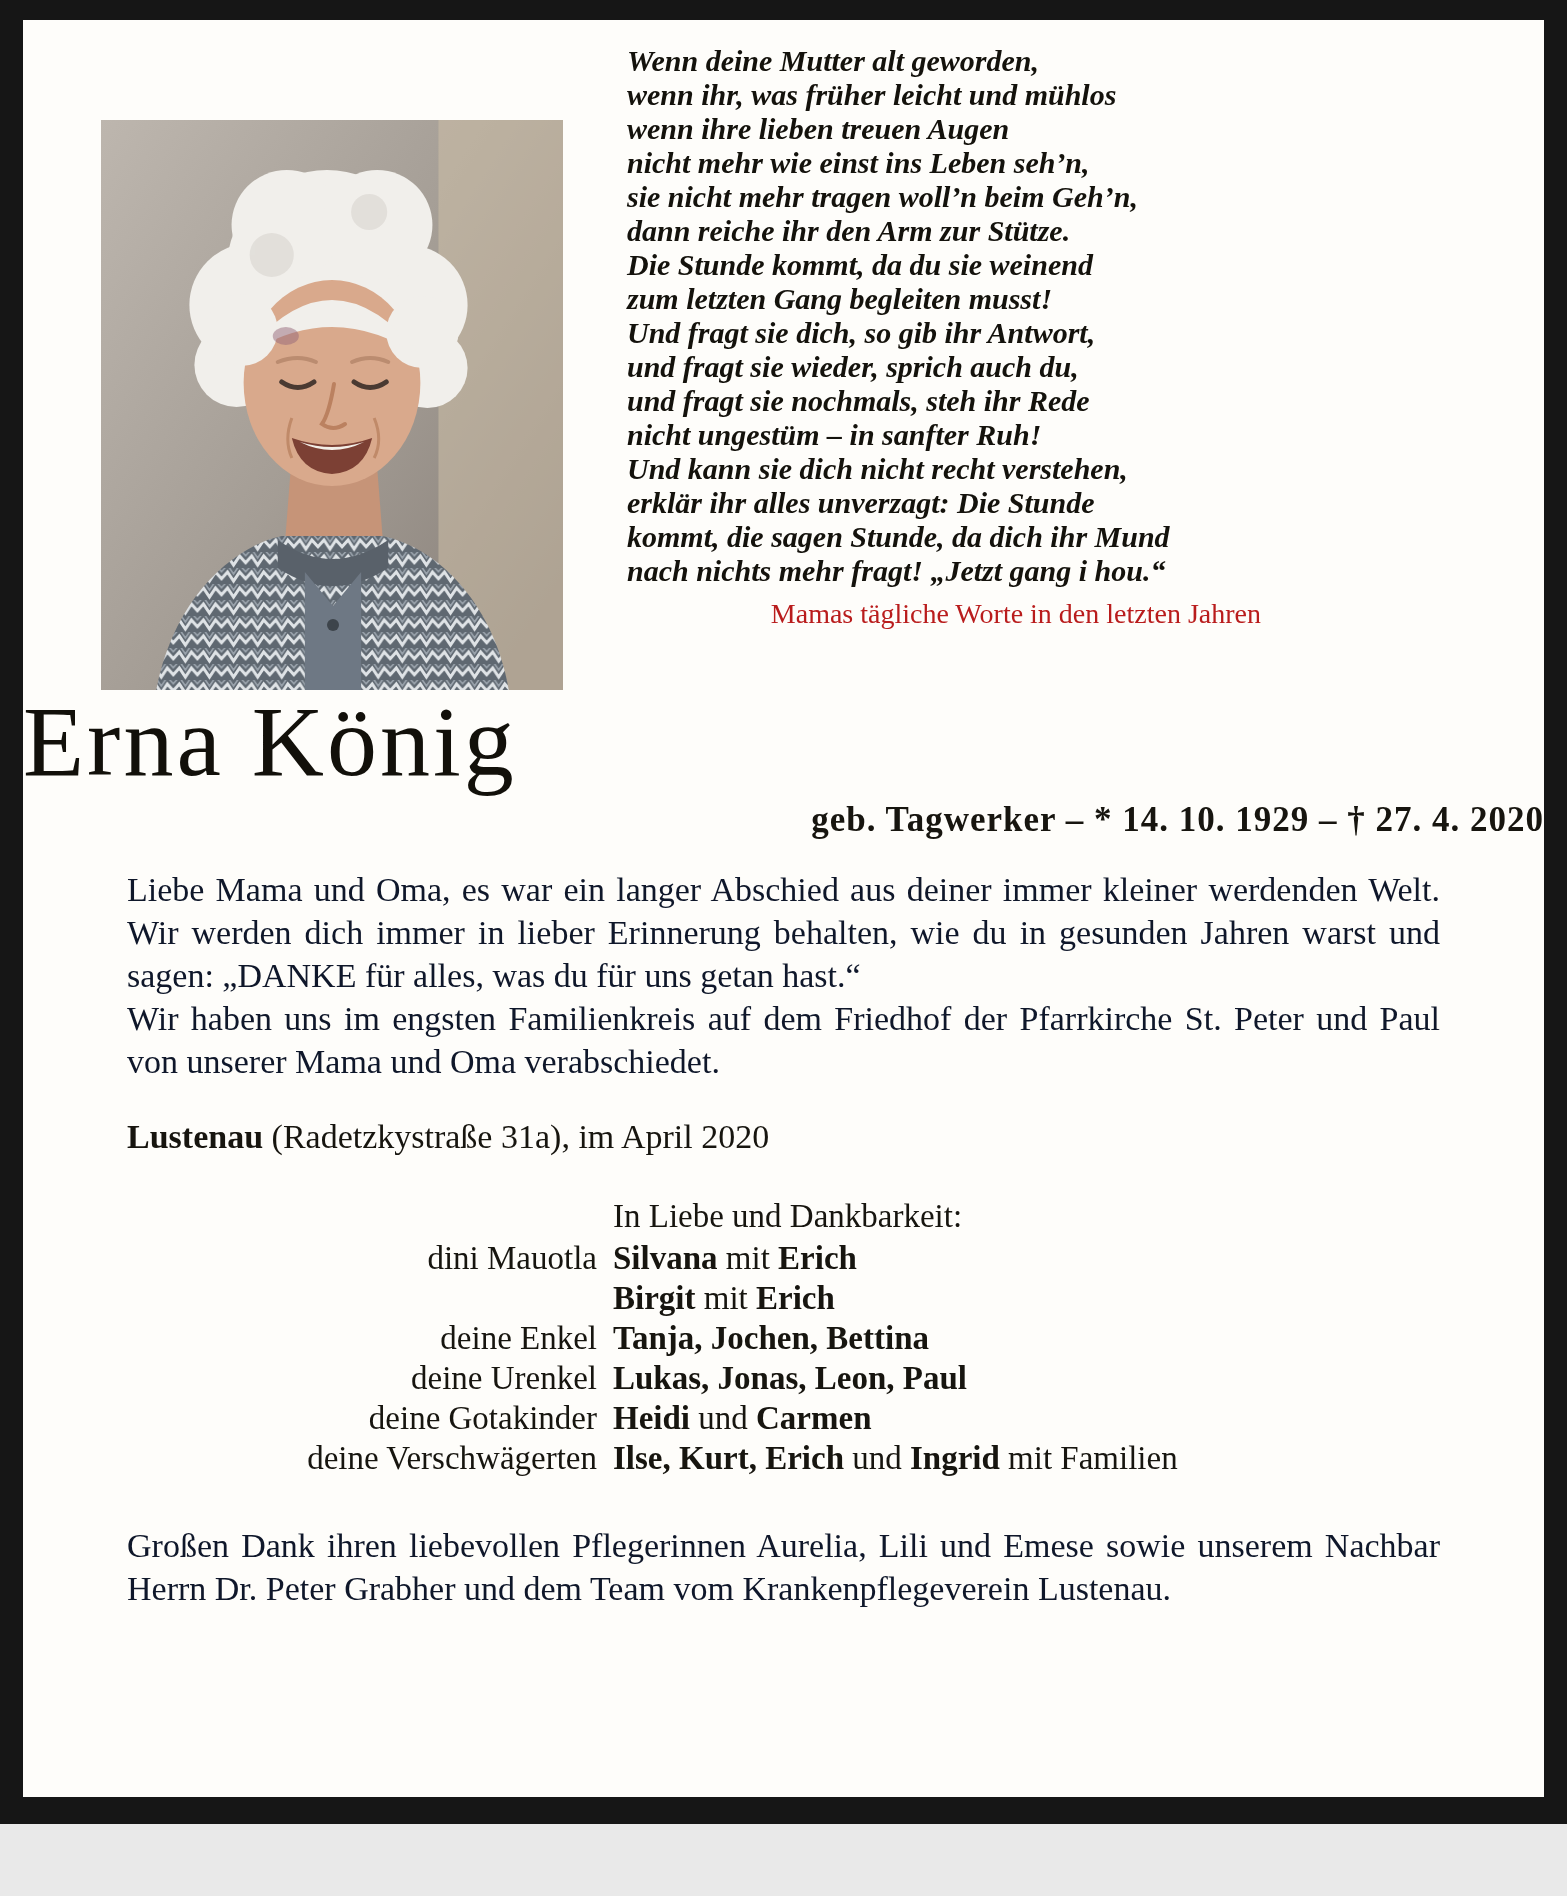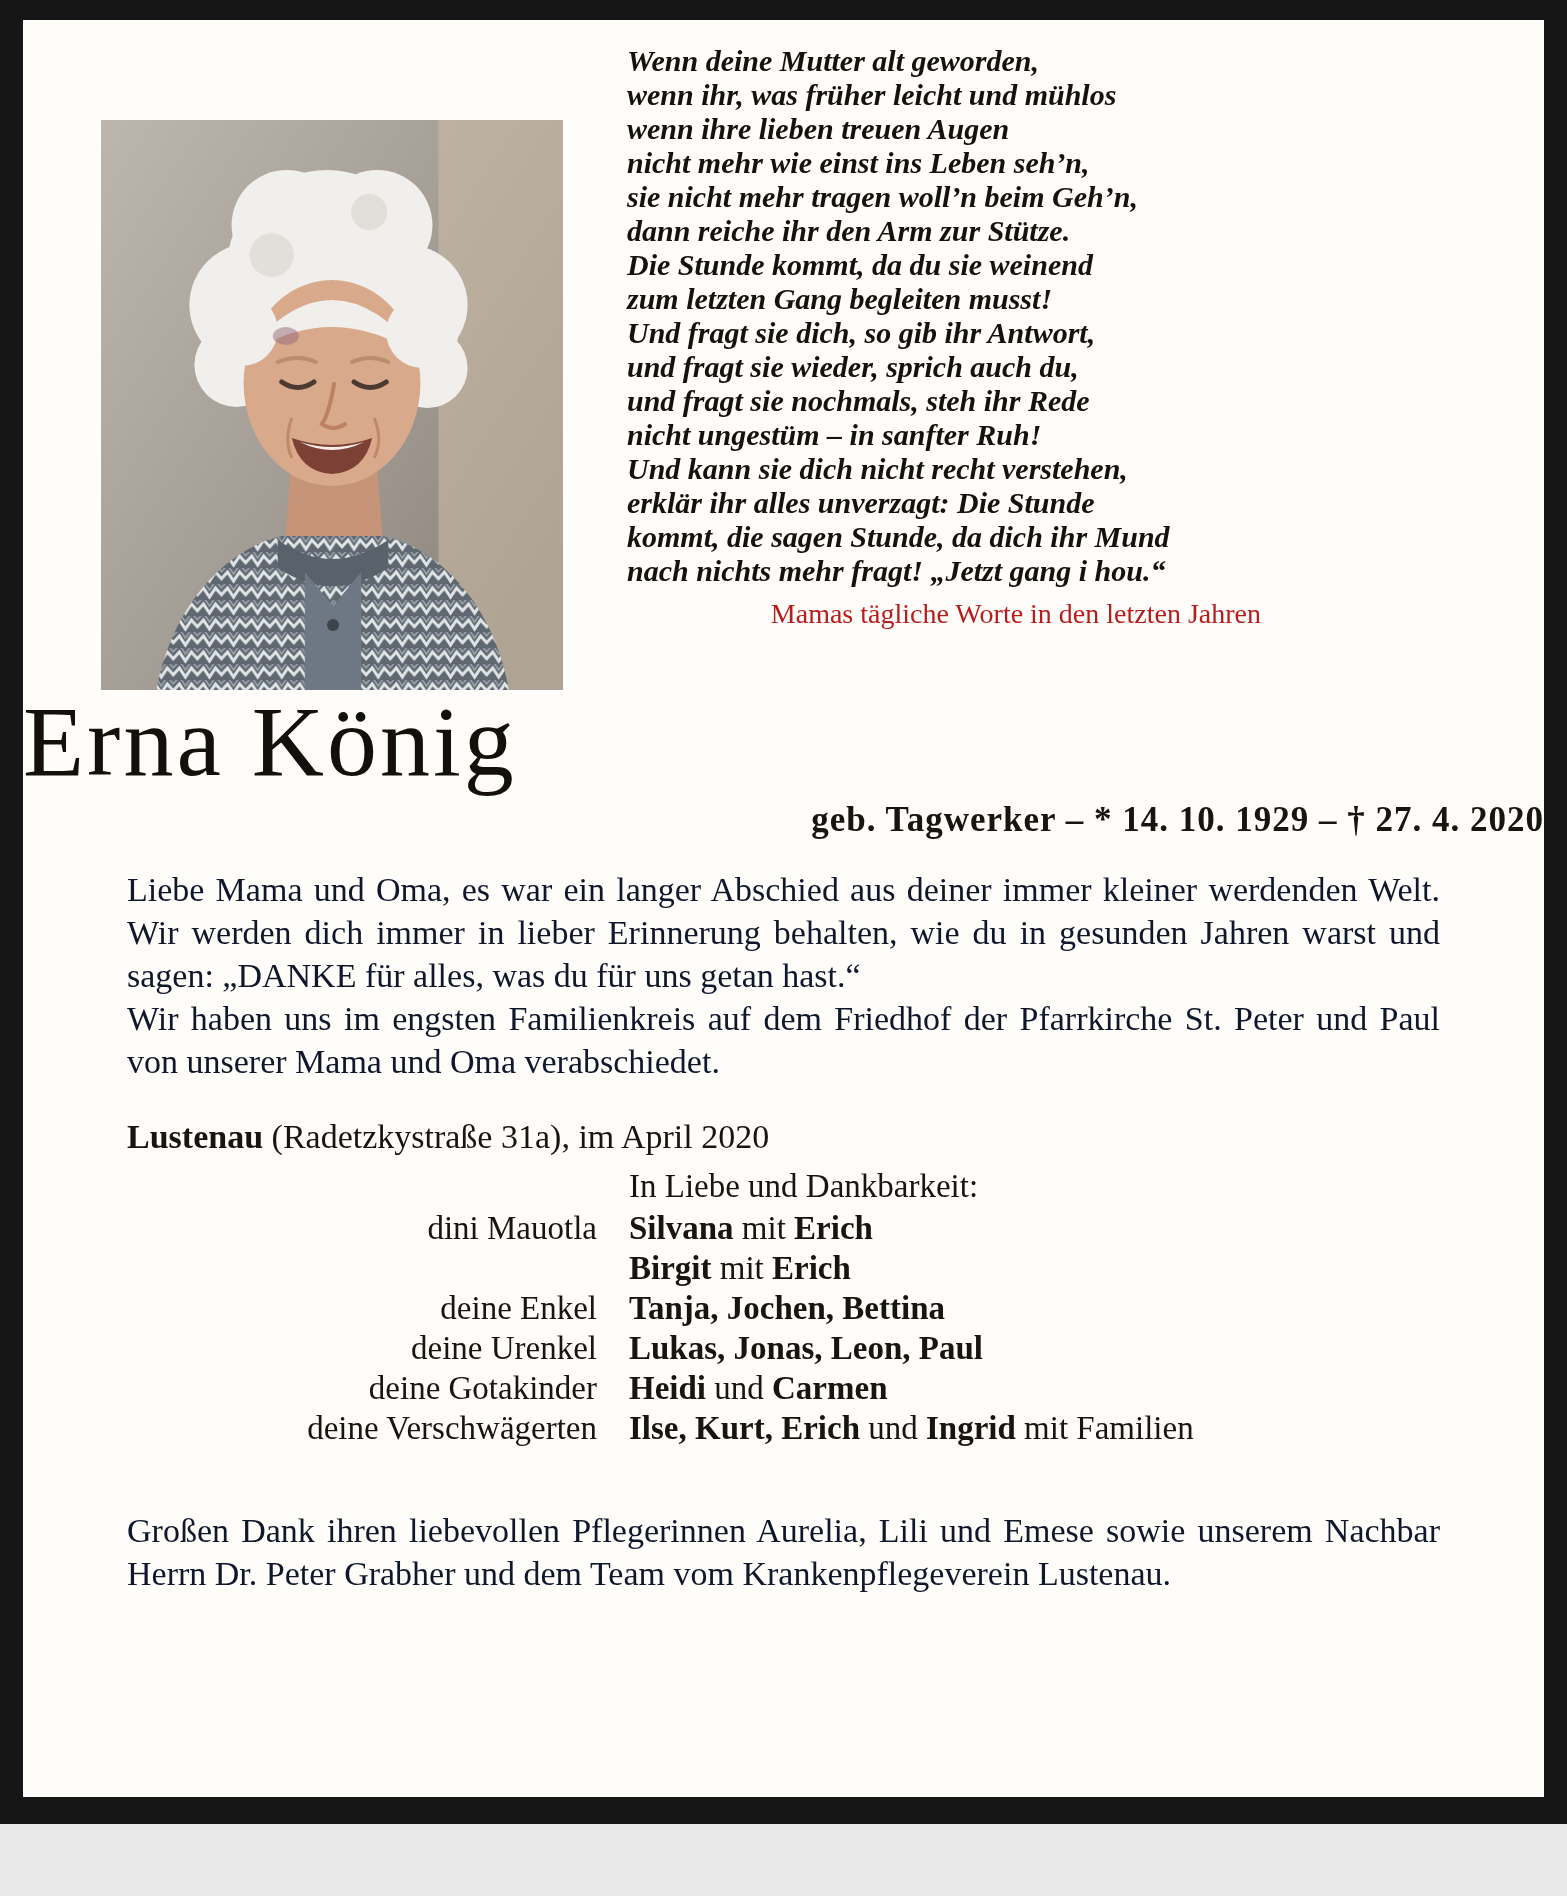--- a/index.html
+++ b/index.html
@@ -43,30 +43,30 @@
   }
   .justify { text-align:justify; }
   .p1 { margin-top:28px; }
   .p2 { margin-top:0; }
 
   .place-line { padding:0 104px; margin-top:32px; font-size:34px; line-height:43px; }
   .b { font-weight:bold; }
 
   
   .family {
-    margin-top:8px; padding-left:104px; padding-right:60px;
-    display:grid; grid-template-columns:470px auto; column-gap:32px;
+    margin-top:38px; padding-left:104px; padding-right:60px;
+    display:grid; grid-template-columns:470px auto; column-gap:16px;
     font-size:33px; line-height:40px;
   }
   .fam-heading { grid-column:2; margin-bottom:2px; }
   .fam-label   { text-align:right; white-space:nowrap; }
   .fam-names   { white-space:nowrap; }
 
   
-  .footer { margin-top:61px; }
+  .footer { margin-top:46px; }
 </style>
 </head>
 <body>
 
 <div class="page">
   <div class="sheet">
 
     <div class="top">
 
       <div class="photo">

